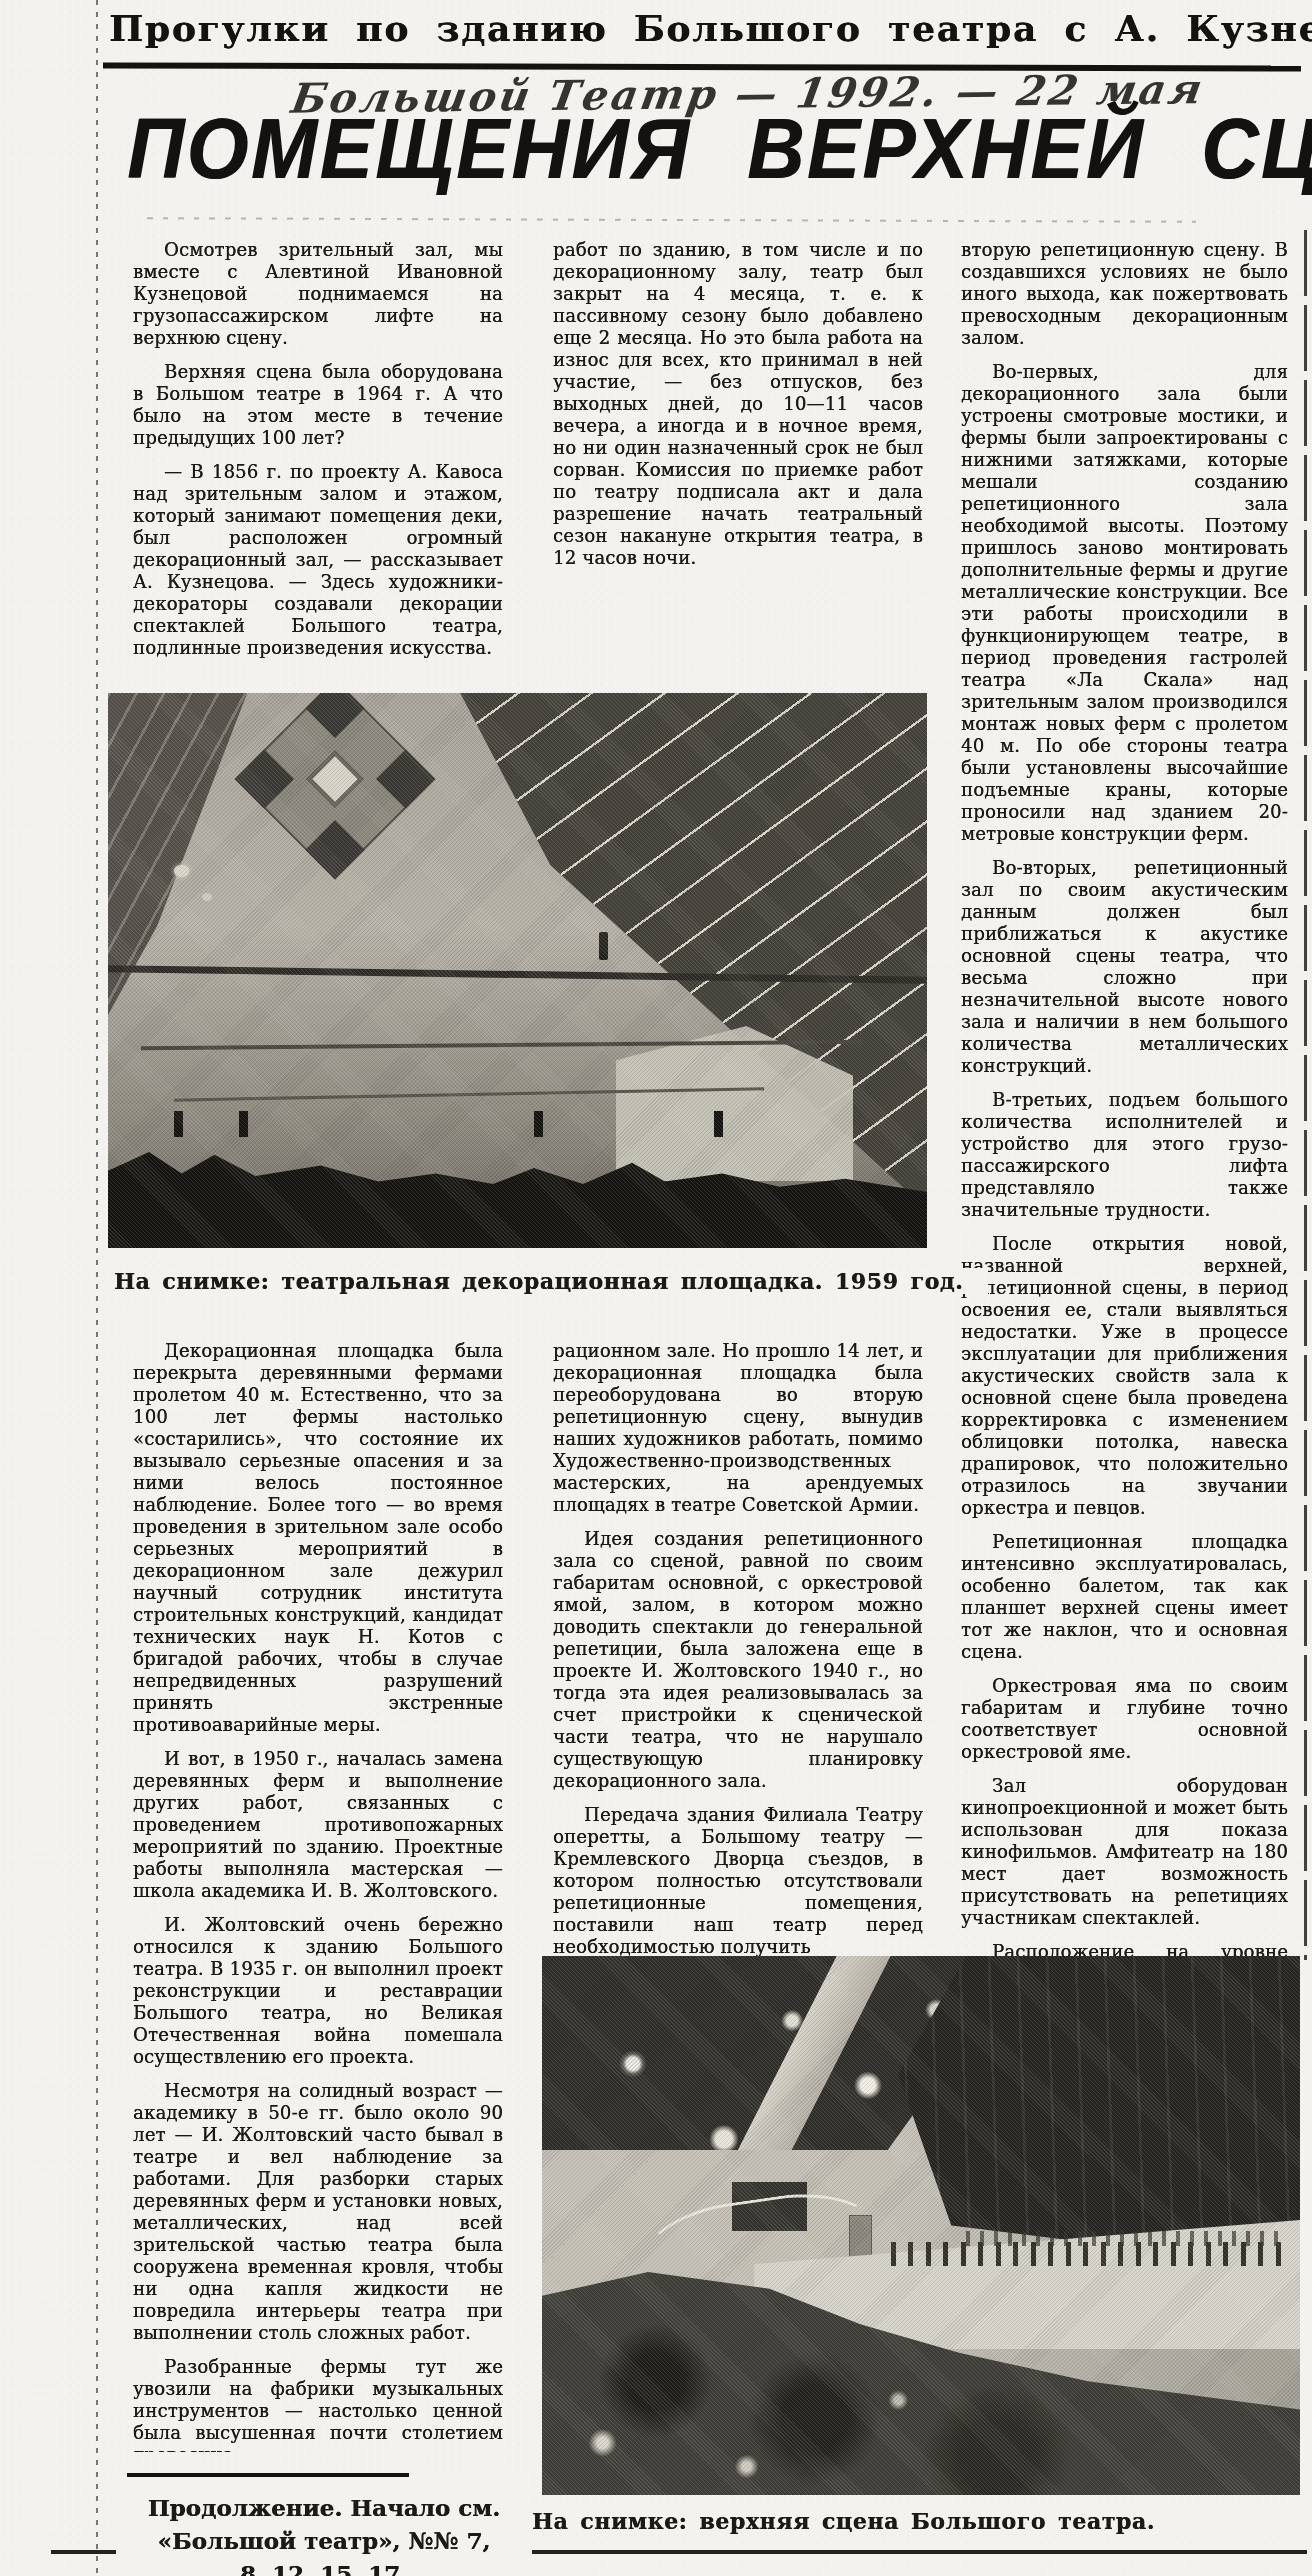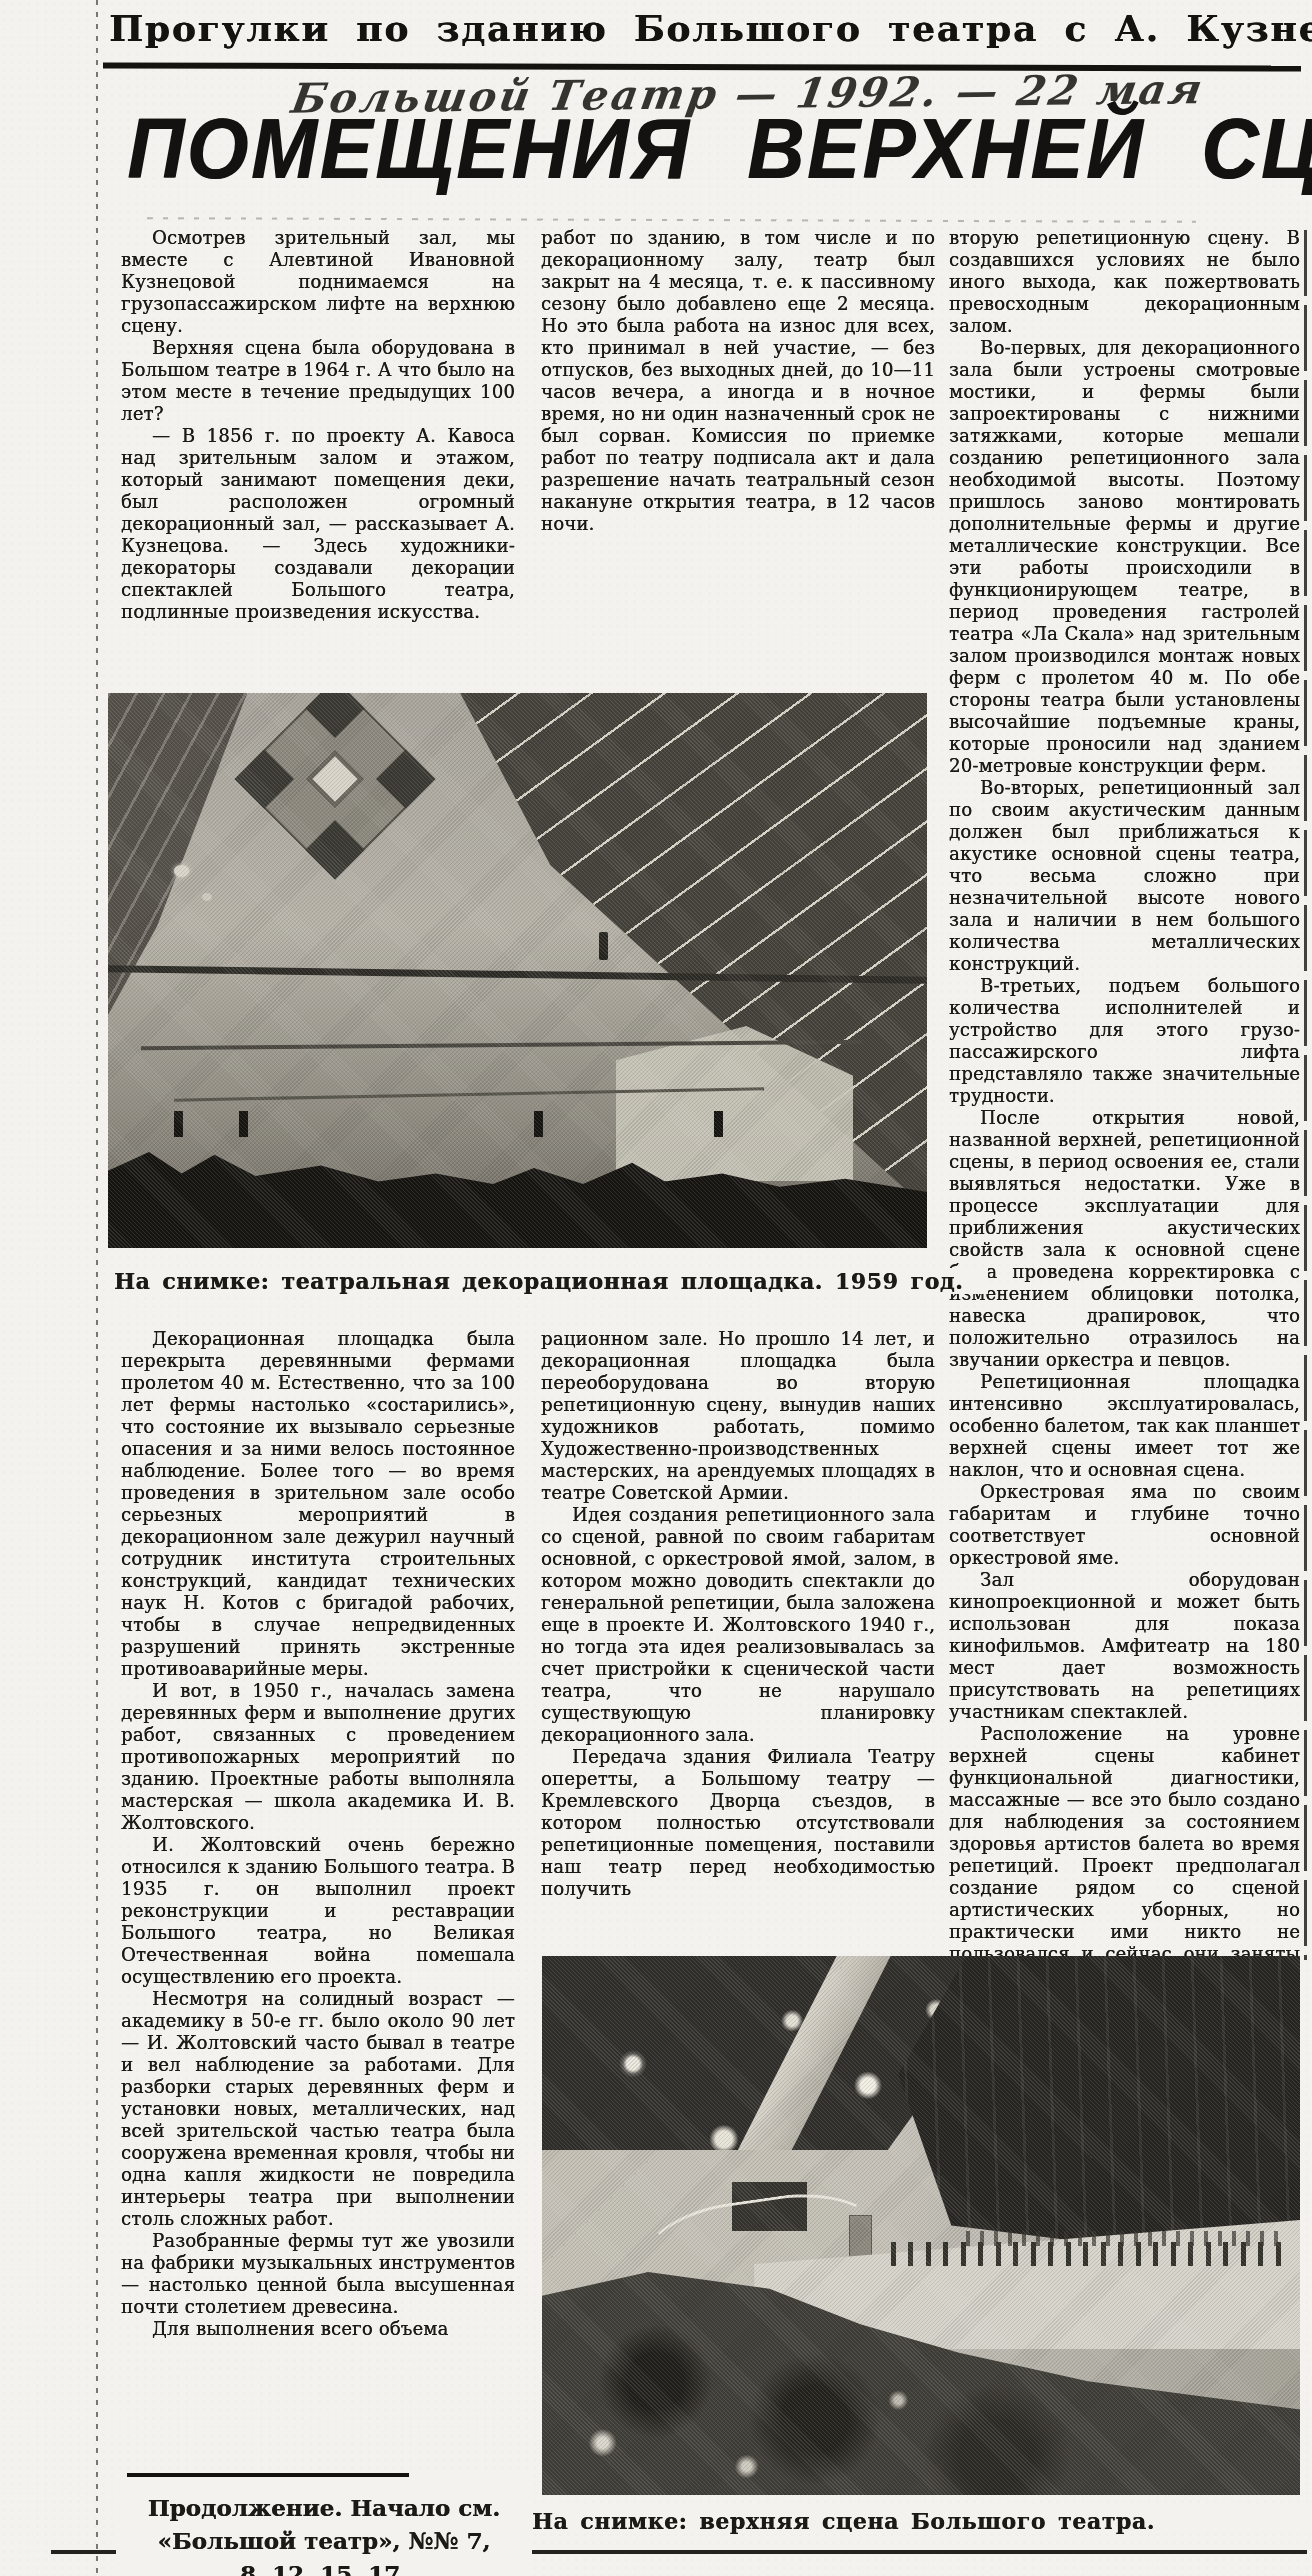--- a/index.html
+++ b/index.html
@@ -20,21 +20,21 @@
   .masthead-title{left:109px;top:7.4px;width:1196px;font-weight:bold;font-size:36px;letter-spacing:1.8px;
                   word-spacing:12px;white-space:nowrap;color:#141310;text-shadow:0.4px 0 0 currentColor;}
   .handwriting{left:293px;top:70px;font-style:italic;font-weight:bold;font-size:41px;letter-spacing:2.8px;
                color:#26241f;transform:skewX(-10deg) rotate(-.6deg);white-space:nowrap;opacity:.92;}
   .headline{left:127px;top:99px;margin:0;font-family:"Liberation Sans",sans-serif;font-weight:bold;
             font-style:italic;font-size:79px;letter-spacing:2.8px;word-spacing:31px;white-space:nowrap;
             color:#131210;transform:scaleY(1.08);transform-origin:left top;text-shadow:0.9px 0 0 currentColor;}
   
   .col{font-size:18px;line-height:22px;letter-spacing:0.2px;text-align:justify;overflow:hidden;
        text-shadow:0.3px 0 0 currentColor;z-index:1;}
-  .col p{margin:0;text-indent:31px;}
+  .col p{margin:12px;text-indent:31px;}
   .cont p:first-child{text-indent:0;}
   .top-col1{left:121px;top:227px;width:394px;max-height:442px;}
   .top-col2{left:541px;top:227px;width:394px;max-height:453px;}
   .right-col{left:949px;top:227px;width:351px;height:1731px;}
   .lower-col1{left:121px;top:1328px;width:394px;max-height:1124px;}
   .lower-col2{left:541px;top:1328px;width:394px;max-height:635px;}
   
   .caption{font-weight:bold;font-size:22px;letter-spacing:0.6px;word-spacing:3.7px;z-index:3;
            background:#f3f2ee;text-shadow:0.4px 0 0 currentColor;}
   .caption1{left:114px;top:1268px;width:874px;}

